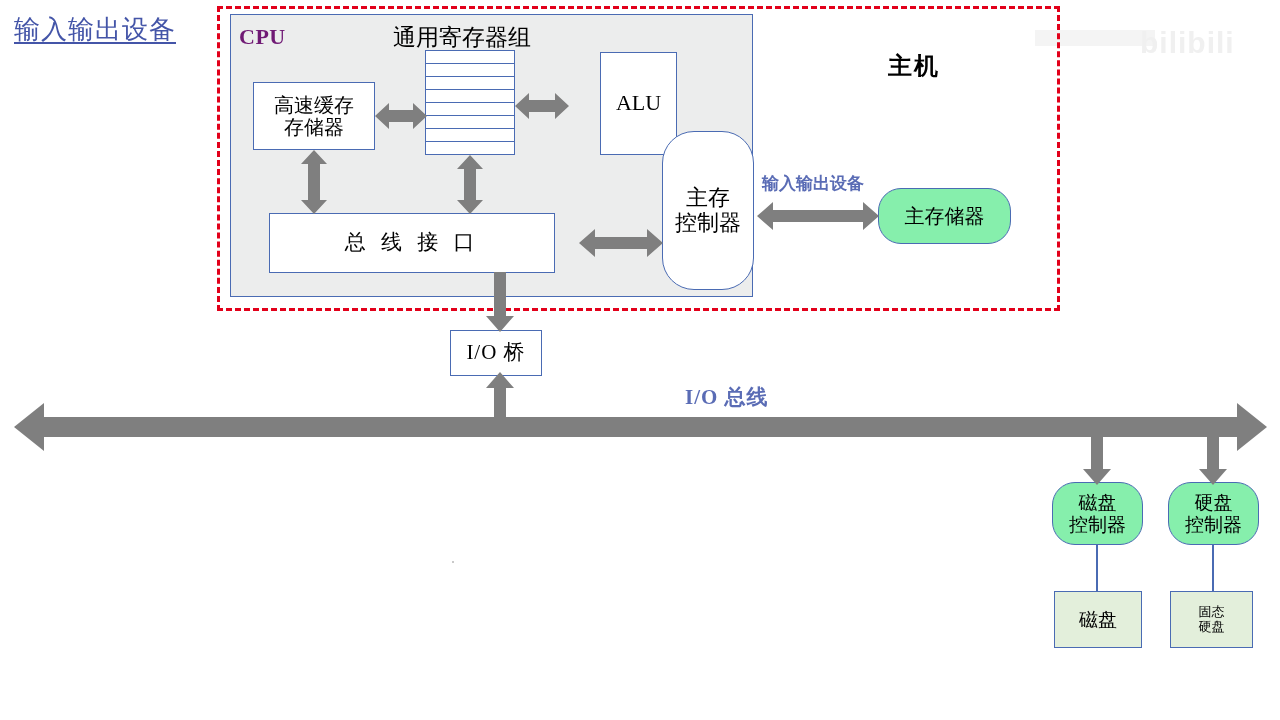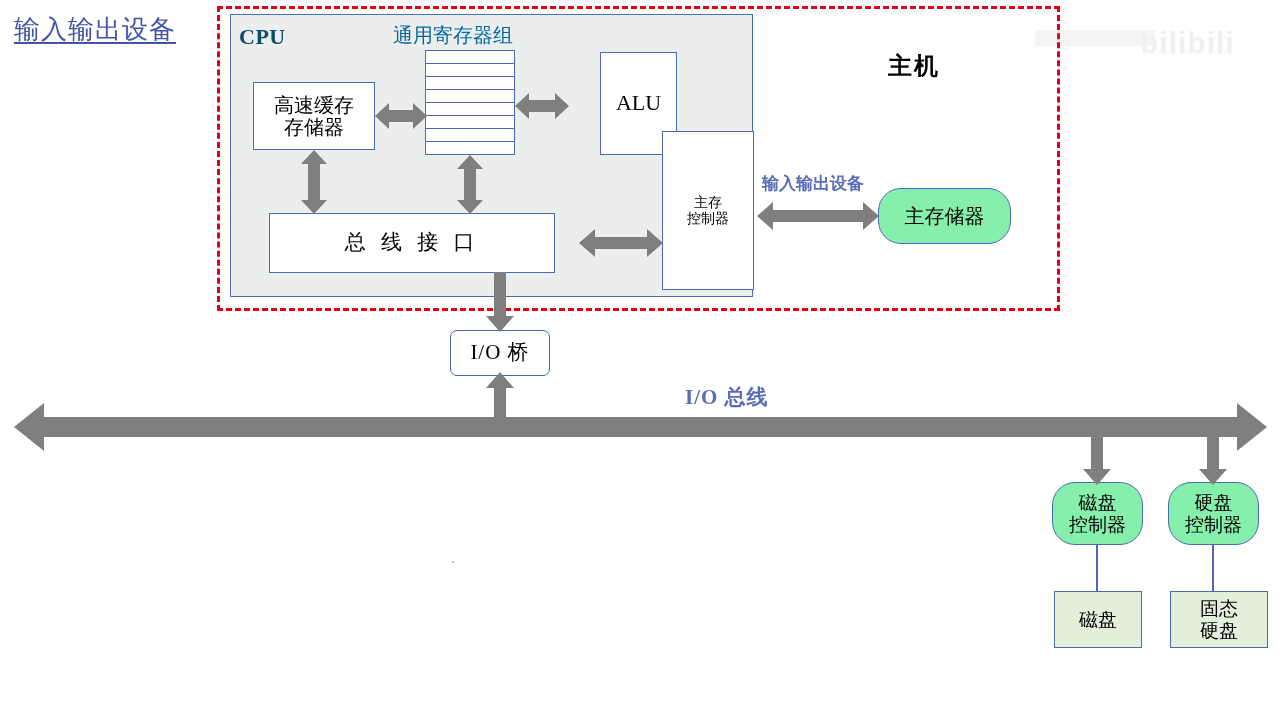--- a/index.html
+++ b/index.html
@@ -36,65 +36,65 @@
     background:transparent;
   }
   #cpu-body{
     position:absolute;left:230px;top:14px;width:523px;height:283px;
     border:1.5px solid #4a6bb3;
     background:#eceded;
     box-sizing:border-box;
   }
   #cpu-label{
     position:absolute;left:239px;top:24px;
-    color:#0c4a6e;font-weight:bold;font-size:22px;
+    color:#701a75;font-weight:bold;font-size:22px;
     font-family:"Liberation Serif","DejaVu Serif",serif;
     letter-spacing:.5px;
   }
   #host-label{
     position:absolute;left:888px;top:50px;
     color:#000;font-weight:bold;font-size:24px;
     letter-spacing:2px;
   }
 
   
   #io-device-title{
     position:absolute;left:14px;top:12px;
     font-size:26px;color:#4455a8;
     text-decoration:underline;
     text-underline-offset:4px;
     letter-spacing:1px;
     white-space:nowrap;
   }
   #regfile-title{
     position:absolute;left:393px;top:22px;
-    font-size:20px;color:#0369a1;white-space:nowrap;
+    font-size:23px;color:#000000;white-space:nowrap;
   }
   #mem-bus-label{
     position:absolute;left:762px;top:172px;
     font-size:17px;color:#5a6cb5;font-weight:bold;white-space:nowrap;
   }
   #io-bus-label{
     position:absolute;left:665px;top:383px;
     font-size:21px;color:#5a6cb5;font-weight:bold;white-space:nowrap;
     letter-spacing:1px;
     margin-left:20px;
   }
 
   
   #cache-box{left:253px;top:82px;width:122px;height:68px;font-size:20px;}
   #alu-box{left:600px;top:52px;width:77px;height:103px;font-size:22px;}
   #bus-iface-box{left:269px;top:213px;width:286px;height:60px;font-size:21px;letter-spacing:5px;}
-  #mmc-box{left:662px;top:131px;width:92px;height:159px;font-size:14px;}
+  #mmc-box{left:662px;top:131px;width:92px;height:159px;font-size:22px;border-radius:32px;}
   #mainmem-box{left:878px;top:188px;width:133px;height:56px;font-size:20px;}
-  #iobridge-box{left:450px;top:330px;width:100px;height:46px;font-size:21px;letter-spacing:1px;border-radius:7px;}
+  #iobridge-box{left:450px;top:330px;width:92px;height:46px;font-size:21px;letter-spacing:1px;}
   #disk-ctrl-box{left:1052px;top:482px;width:91px;height:63px;font-size:19px;}
   #hdd-ctrl-box{left:1168px;top:482px;width:91px;height:63px;font-size:19px;}
   #disk-box{left:1054px;top:591px;width:88px;height:57px;font-size:19px;}
-  #ssd-box{left:1170px;top:591px;width:98px;height:57px;font-size:19px;}
+  #ssd-box{left:1170px;top:591px;width:83px;height:57px;font-size:13px;}
 
   
   #regfile{
     position:absolute;left:425px;top:50px;width:90px;height:105px;
     border:1.5px solid #4a6bb3;box-sizing:border-box;background:#ffffff;
     display:flex;flex-direction:column;
   }
   #regfile .reg-row{
     flex:1 1 0;
     border-bottom:1.5px solid #4a6bb3;

